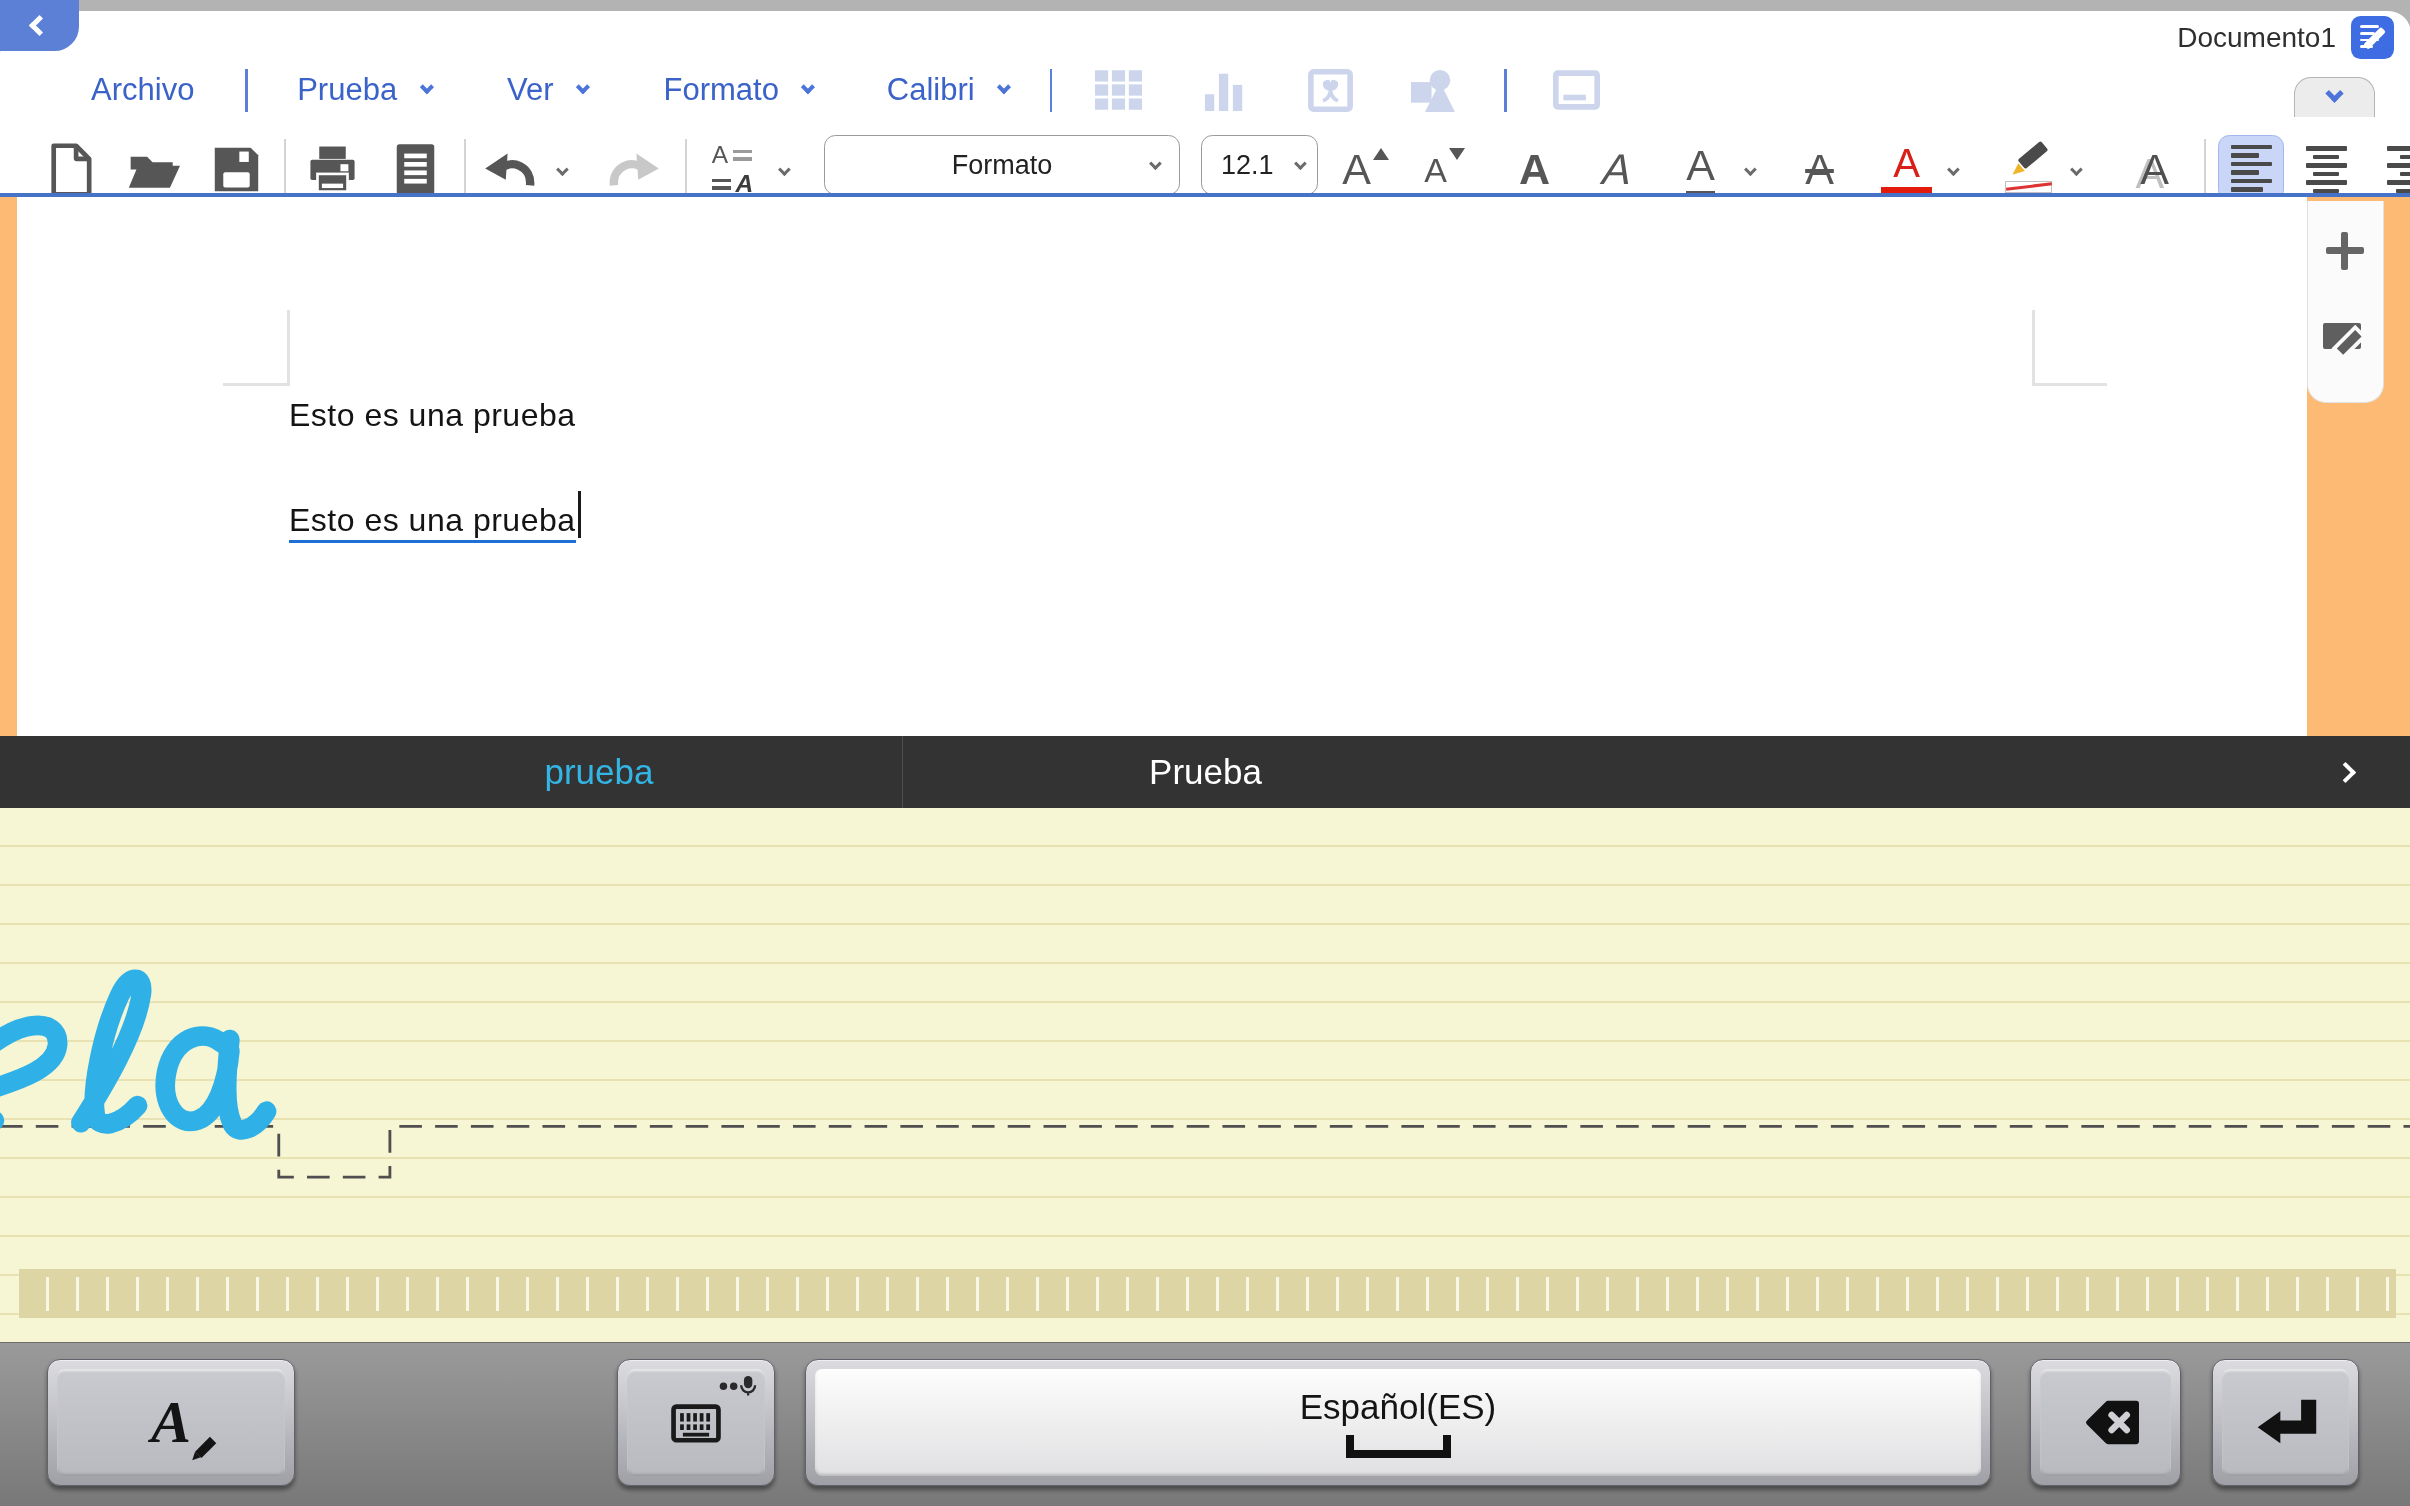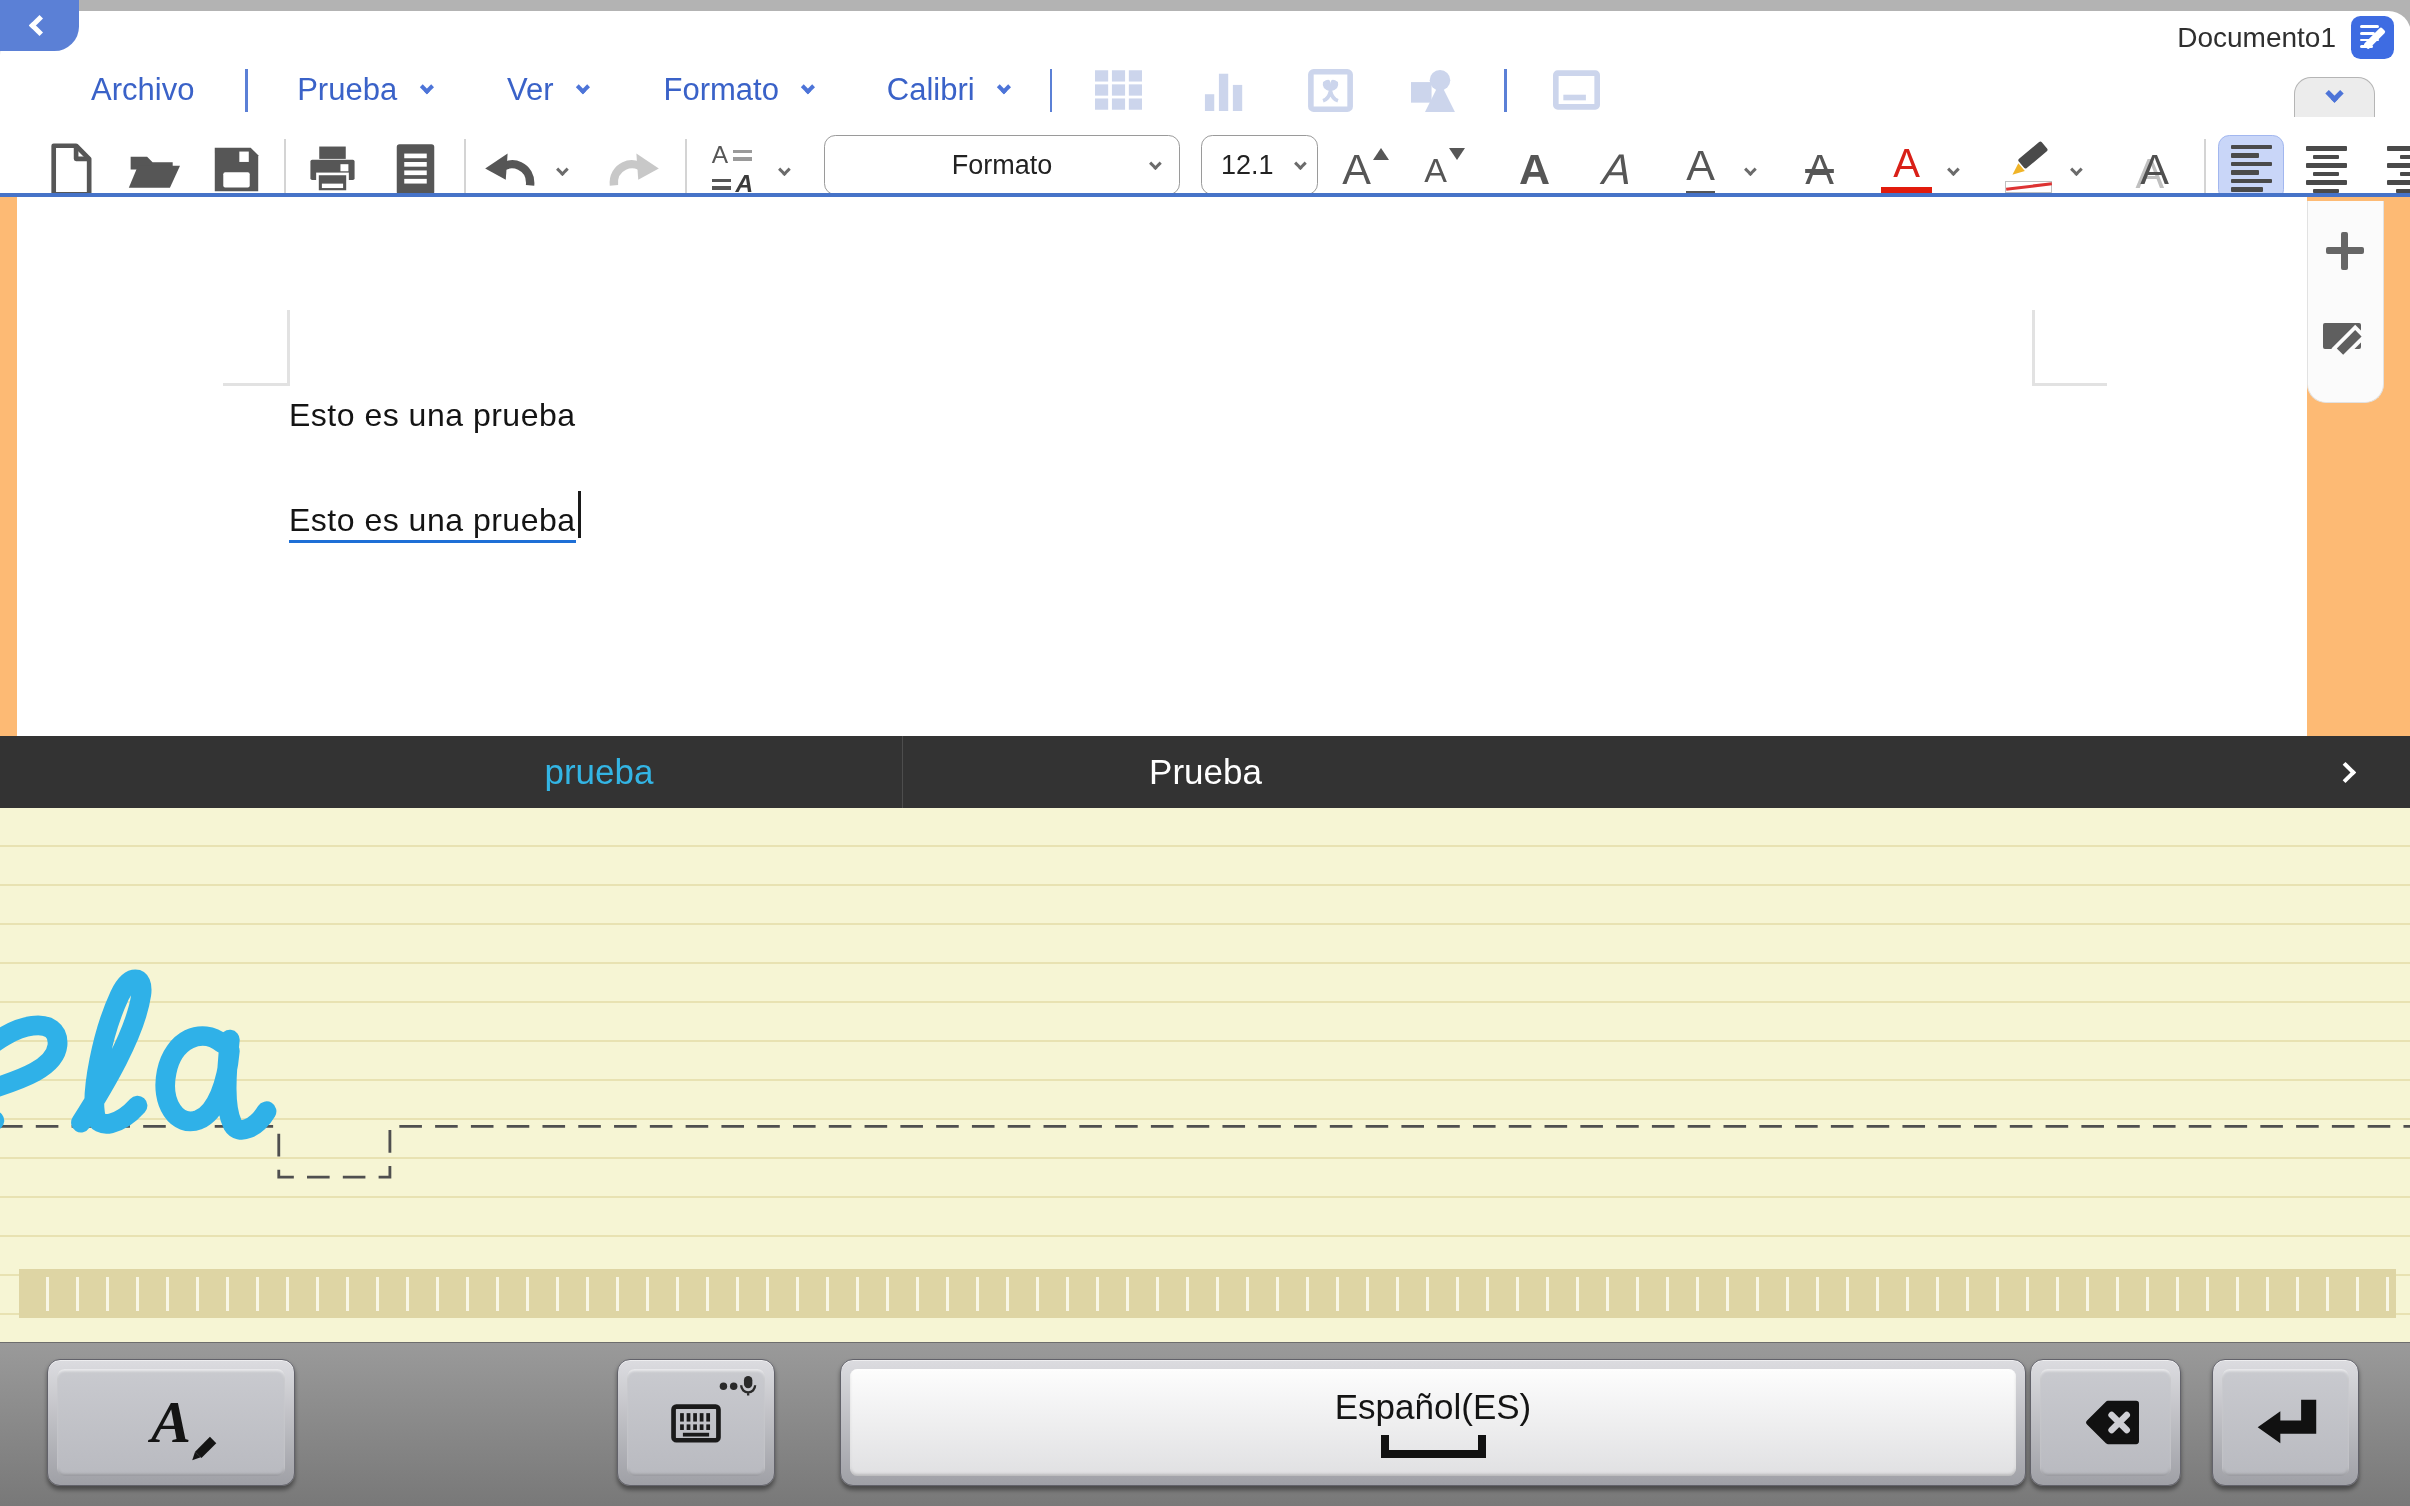--- a/index.html
+++ b/index.html
@@ -453,21 +453,21 @@
             <rect x="14" y="31" width="4" height="6"></rect>
               <rect x="21" y="31" width="4" height="6"></rect>
               <rect x="28" y="31" width="4" height="6"></rect>
               <rect x="35" y="31" width="4" height="6"></rect>
               <rect x="42" y="31" width="4" height="6"></rect>
             <rect x="17" y="40" width="28" height="4"></rect>
           </g>
         </svg>
       </div>
     </div>
-    <div class="key white" style="left:840px;width:1186px;">
+    <div class="key white" style="left:805px;width:1186px;">
       <div class="face">
         <span style="font-size:35px;color:#141414;">Español(ES)</span>
         <span class="space-bracket"></span>
       </div>
     </div>
     <div class="key" style="left:2030px;width:151px;">
       <div class="face">
         <svg width="72" height="49" viewBox="0 0 76 52">
           <path d="M20 26 L40 6 H70 V46 H40 Z" fill="#111" stroke="#111" stroke-width="6" stroke-linejoin="round"></path>
           <path d="M44 18 L60 34 M60 18 L44 34" stroke="#cfcfd4" stroke-width="7" stroke-linecap="round"></path>

